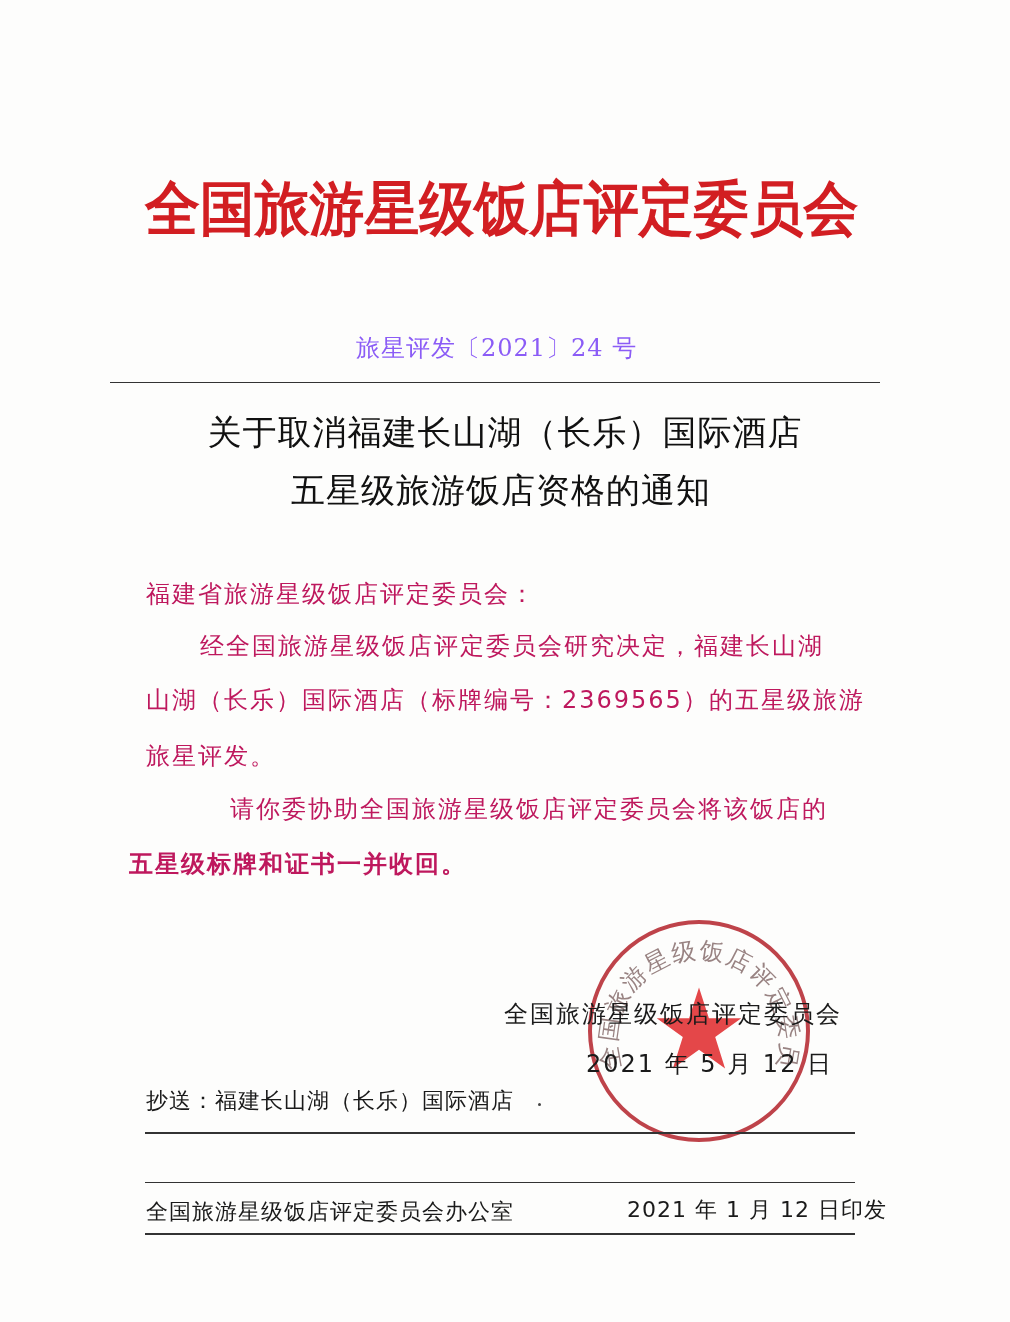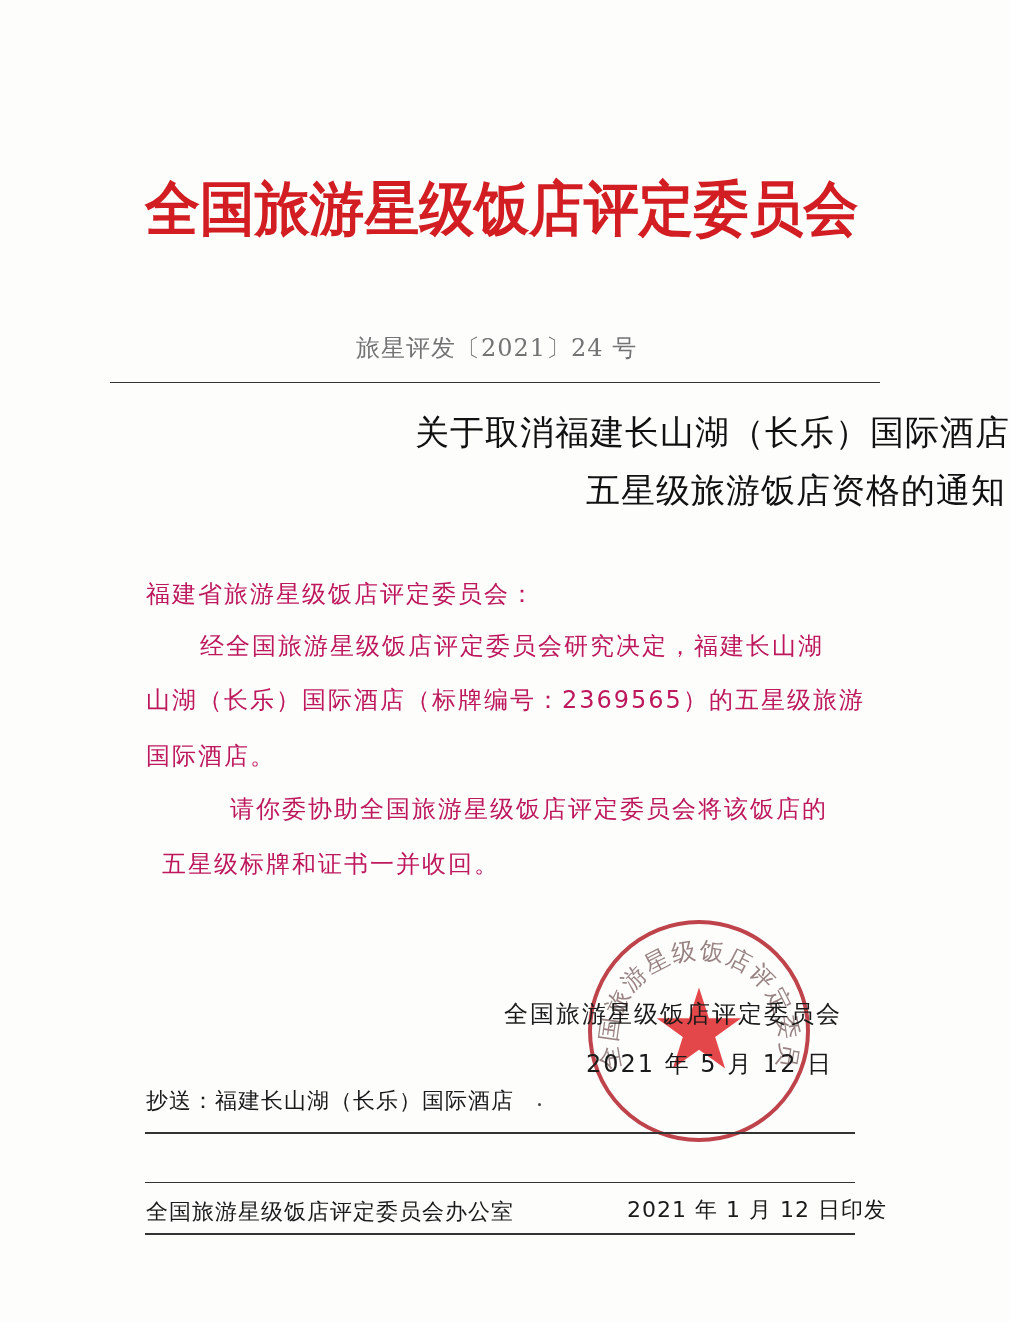--- a/index.html
+++ b/index.html
@@ -6,23 +6,23 @@
     body {
       width: 1010px; height: 1322px; background: #fdfdfc; position: relative; overflow: hidden;
       font-family: "DejaVu Serif", "Liberation Serif", serif; color: #1a1a1a;
     }
     .abs { position: absolute; white-space: nowrap; }
     .header-title {
       left: 145px; top: 170px; width: 720px; font-size: 59px; font-weight: bold;
       color: #d21e22; letter-spacing: 0px; text-align: center;
       font-family: "DejaVu Sans", sans-serif; transform: scaleX(0.93); transform-origin: left center;
     }
-    .doc-number { left: 356px; top: 332px; font-size: 24px; letter-spacing: 1px; color: #737373; }
+    .doc-number { left: 356px; top: 332px; font-size: 24px; letter-spacing: 1px; color: #8b5cf6; }
     .rule { position: absolute; height: 0; border-top: 1.6px solid #333; }
-    .notice-title { left: 0; width: 1010px; text-align: right; font-size: 34px; color: #111;
+    .notice-title { left: 0; width: 1010px; text-align: center; font-size: 34px; color: #111;
       font-family: "DejaVu Sans", sans-serif; letter-spacing: 1px; }
     .body-text { font-size: 24px; color: #be185d; letter-spacing: 2px; font-family: "DejaVu Sans", sans-serif; }
     .seal {
       position: absolute; left: 588px; top: 920px; width: 222px; height: 222px;
       border: 4px solid #b4232b; border-radius: 50%; box-sizing: border-box; opacity: 0.85;
     }
     .seal-star { position: absolute; left: 62px; top: 60px; width: 90px; height: 90px; }
     .seal-ring-text { position: absolute; left: 0; top: 0; width: 214px; height: 214px; }
     .signature { font-size: 24px; letter-spacing: 2px; color: #1a1a1a; font-family: "DejaVu Sans", sans-serif; }
     .footer-text { font-size: 22px; color: #1a1a1a; letter-spacing: 1px; font-family: "DejaVu Sans", sans-serif; }
@@ -36,23 +36,23 @@
 <div class="abs doc-number">旅星评发〔2021〕24 号</div>
 
 <div class="rule" style="left:110px; top:382px; width:770px;"></div>
 
 <div class="abs notice-title" style="top:410px;">关于取消福建长山湖（长乐）国际酒店</div>
 <div class="abs notice-title" style="top:468px; left:-4px;">五星级旅游饭店资格的通知</div>
 
 <div class="abs body-text" style="left:146px; top:578px;">福建省旅游星级饭店评定委员会：</div>
 <div class="abs body-text" style="left:200px; top:630px;">经全国旅游星级饭店评定委员会研究决定，福建长山湖</div>
 <div class="abs body-text" style="left:146px; top:684px;">山湖（长乐）国际酒店（标牌编号：2369565）的五星级旅游</div>
-<div class="abs body-text" style="left:146px; top:740px;">国际酒店。</div>
+<div class="abs body-text" style="left:146px; top:740px;">旅星评发。</div>
 <div class="abs body-text" style="left:200px; top:793px;margin-left:30px;">请你委协助全国旅游星级饭店评定委员会将该饭店的</div>
-<div class="abs body-text" style="left:162px; top:848px;">五星级标牌和证书一并收回。</div>
+<div class="abs body-text" style="left:129px; top:848px;font-weight:bold;">五星级标牌和证书一并收回。</div>
 
 <div class="seal">
   <svg class="seal-ring-text" viewBox="0 0 214 214">
     <defs>
       <path id="sealArc" d="M 32 150 A 82 82 0 1 1 182 150"></path>
     </defs>
     <text font-size="24" fill="#6a4a4a" font-family="DejaVu Sans, sans-serif" letter-spacing="2" opacity="0.8">
       <textPath href="#sealArc" startOffset="2%">全国旅游星级饭店评定委员会</textPath>
     </text>
   </svg>

